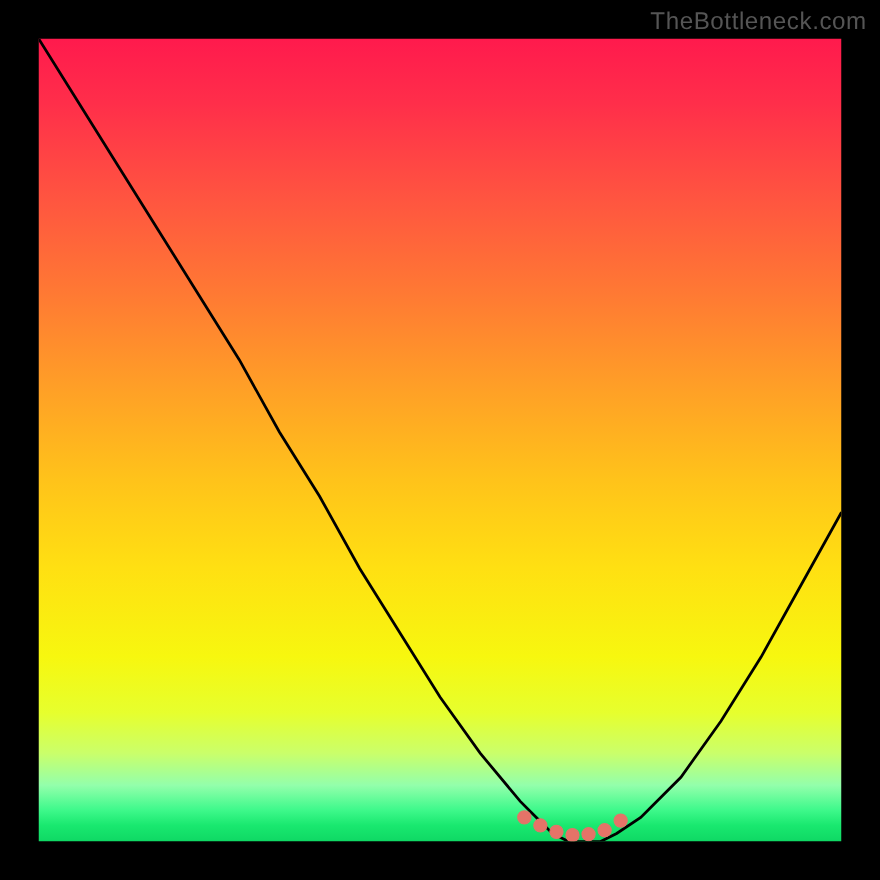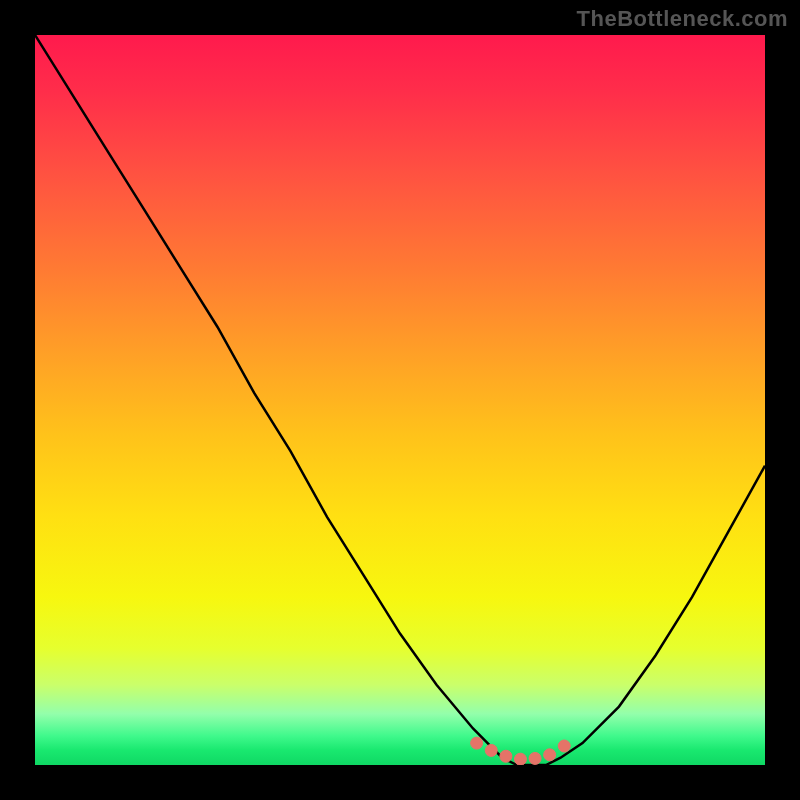--- a/index.html
+++ b/index.html
@@ -16,21 +16,21 @@
     width: 800px;
     height: 800px;
     background: #000;
   }
   .watermark {
     position: absolute;
     top: 6px;
     right: 12px;
     color: #555;
     font-size: 22px;
-    font-weight: 700;
+    font-weight: 400;
     letter-spacing: 0.5px;
     z-index: 10;
   }
   .plot-area {
     position: absolute;
     left: 35px;
     top: 35px;
     width: 730px;
     height: 730px;
     overflow: hidden;

